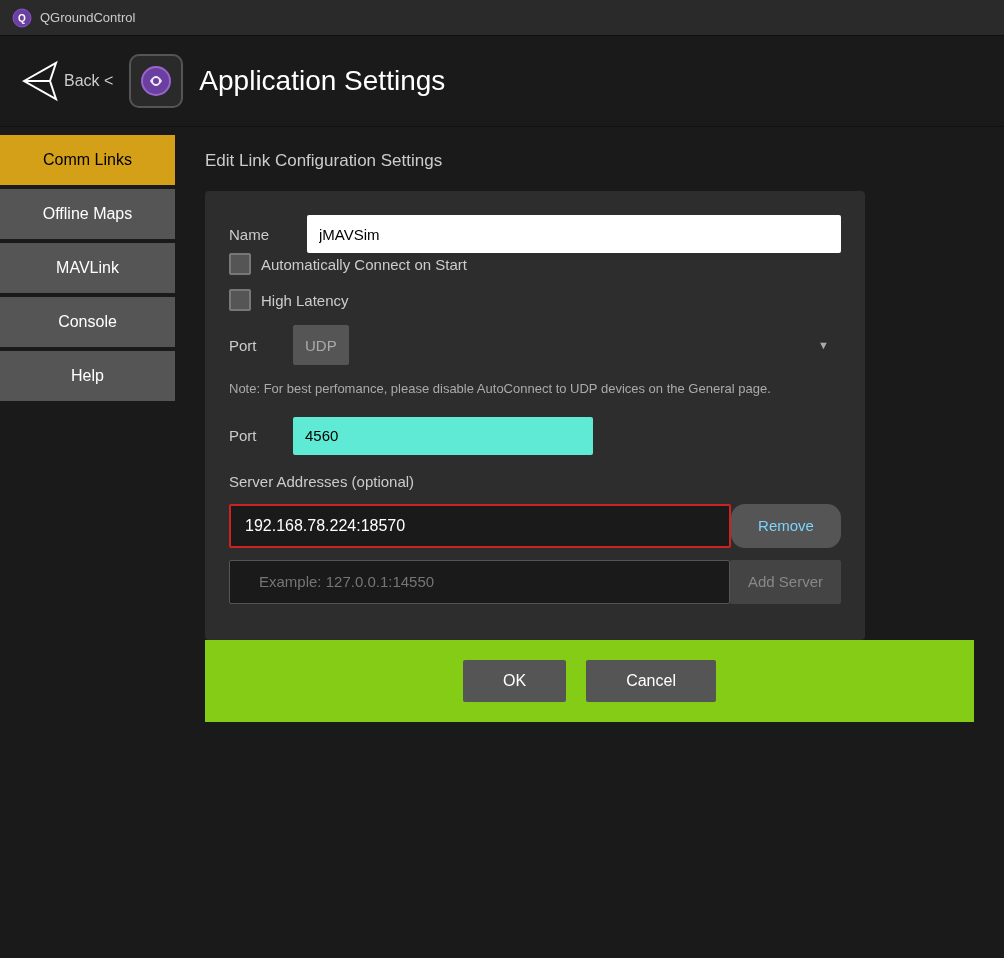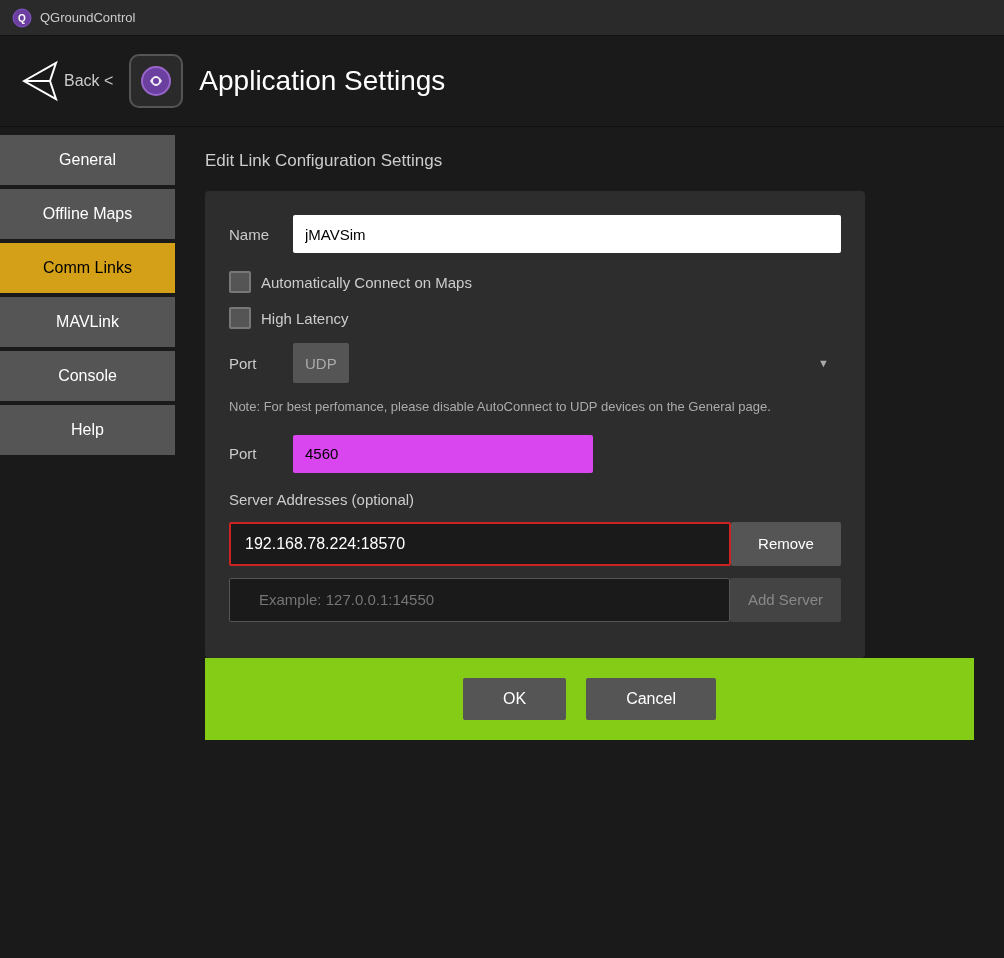--- a/index.html
+++ b/index.html
@@ -115,22 +115,21 @@
     .form-panel {
       background: #2d2d2d;
       border-radius: 4px;
       padding: 24px;
       max-width: 660px;
     }
 
     .form-row {
       display: flex;
       align-items: center;
-      margin-bottom: 18px;
-      gap: 14px;
+      gap: 28px;
     }
 
     .form-label {
       font-size: 15px;
       color: #ccc;
       min-width: 50px;
     }
 
     .form-input {
       background: #ffffff;
@@ -211,21 +210,21 @@
     }
 
     .port-row {
       display: flex;
       align-items: center;
       gap: 14px;
       margin-bottom: 18px;
     }
 
     .port-input {
-      background: #d946ef;
+      background: #5eead4;
       border: none;
       border-radius: 2px;
       padding: 8px 12px;
       font-size: 15px;
       color: #000;
       width: 300px;
       height: 38px;
     }
 
     .server-addresses-title {
@@ -260,23 +259,23 @@
       border: 1px solid #555;
       border-radius: 2px;
       padding: 10px 29px;
       font-size: 15px;
       color: #666;
       height: 44px;
     }
 
     .remove-btn {
       background: #555;
-      color: #ffffff;
-      border: none;
-      border-radius: 2px;
+      color: #7dd3fc;
+      border: none;
+      border-radius: 14px;
       padding: 10px 18px;
       font-size: 15px;
       cursor: pointer;
       min-width: 110px;
       height: 44px;
     }
 
     .add-server-btn {
       background: #444;
       color: #888;
@@ -345,41 +344,40 @@
       <path d="M12 18 Q18 8 24 18 Q18 28 12 18Z" fill="white" opacity="0.9"></path>
       <circle cx="18" cy="18" r="3" fill="#6a3fa0"></circle>
     </svg>
   </div>
   <h1 class="header-title">Application Settings</h1>
 </div>
 
 <div class="main-layout">
 
   <nav class="sidebar">
-    <div class="sidebar-item">General</div>
+    <div class="sidebar-item active">Comm Links</div>
     <div class="sidebar-item">Offline Maps</div>
-    <div class="sidebar-item active">Comm Links</div>
     <div class="sidebar-item">MAVLink</div>
     <div class="sidebar-item">Console</div>
     <div class="sidebar-item">Help</div>
   </nav>
 
   <div class="content">
     <div class="section-title">Edit Link Configuration Settings</div>
 
     <div class="form-panel">
 
       <div class="form-row">
         <span class="form-label">Name</span>
         <input class="form-input" type="text" value="jMAVSim" style="">
       </div>
 
       <div class="checkbox-row">
         <div class="checkbox"></div>
-        <span class="checkbox-label">Automatically Connect on Maps</span>
+        <span class="checkbox-label">Automatically Connect on Start</span>
       </div>
 
       <div class="checkbox-row">
         <div class="checkbox"></div>
         <span class="checkbox-label">High Latency</span>
       </div>
 
       <div class="type-row">
         <span class="form-label">Port</span>
         <div class="select-wrapper">

